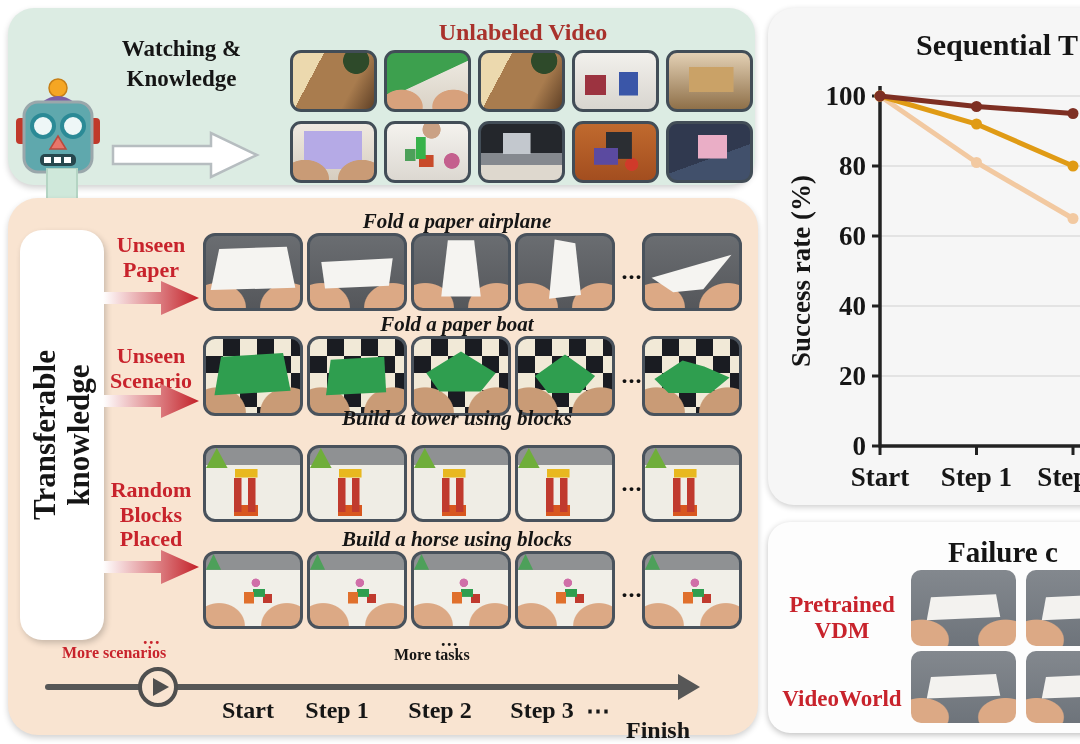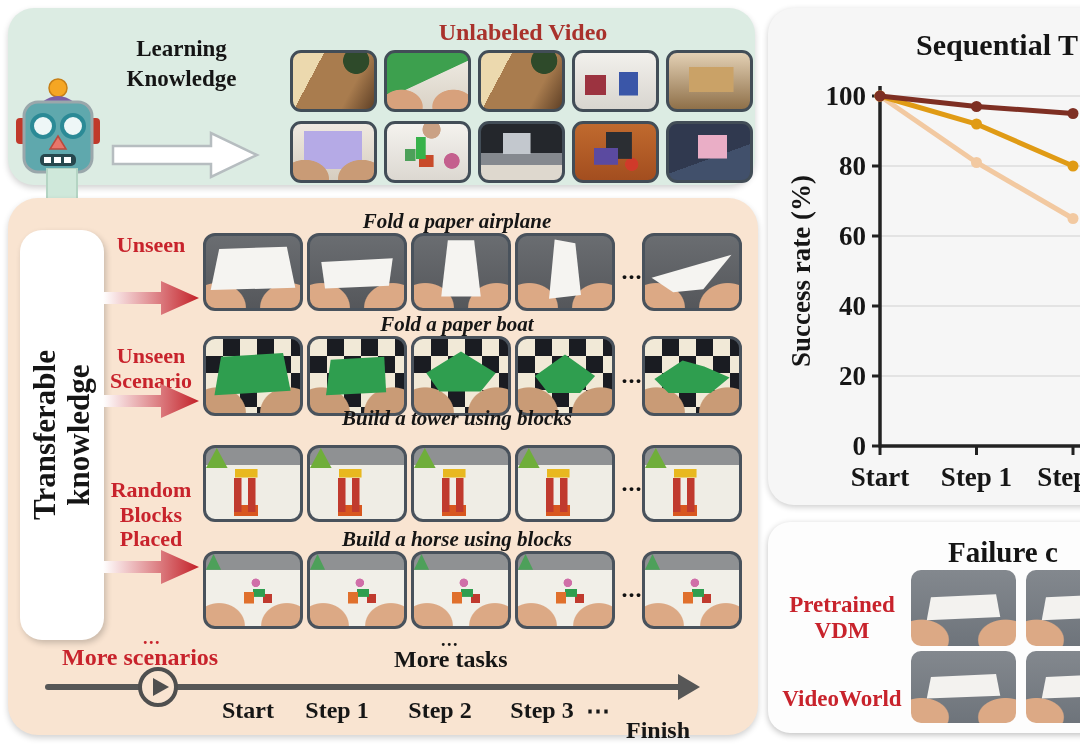--- a/index.html
+++ b/index.html
@@ -22,21 +22,21 @@
   #knowledge-text{left:96px;top:26px;width:155px;font-size:23px;line-height:1.32;}
   #unlabeled-title{left:405px;top:11px;width:220px;font-size:24px;}
   #transfer-box{left:20px;top:230px;width:84px;height:410px;background:#ffffff;border-radius:22px;
     box-shadow:2px 3px 6px rgba(0,0,0,.2);}
   #transfer-text{top:50%;left:50%;transform:translate(-50%,-50%) rotate(-90deg);
     white-space:nowrap;font-size:31px;line-height:1.1;text-align:center;}
   .scenario-label{left:85px;width:132px;font-size:22px;line-height:1.12;text-align:center;}
   .row-title{width:540px;left:187px;font-size:21px;font-style:italic;}
   .row-dots{font-size:24px;font-weight:bold;color:#111;letter-spacing:1px;}
   .mini-dots{font-size:18px;font-weight:bold;letter-spacing:1.5px;text-align:center;width:60px;}
-  .more-label{font-size:24px;}
+  .more-label{font-size:16px;}
   .tl-label{font-size:24px;font-weight:600;color:#161616;transform:translateX(-50%);white-space:nowrap;}
   
   #video-grid{left:282px;top:42px;width:463px;height:133px;display:grid;
     grid-template-columns:repeat(5,87px);grid-template-rows:62px 62px;gap:9px 7px;}
   .vthumb{border:3px solid #424d57;border-radius:11px;box-sizing:border-box;}
   .v0,.v2{background:radial-gradient(circle at 78% 14%,#2e4a2a 0 16%,transparent 17%),
     linear-gradient(118deg,#ecd9ae 0 28%,#a97c4e 28% 70%,#5f4026 100%);}
   .v1{background:radial-gradient(ellipse at 18% 96%,#d7a17c 0 22%,transparent 23%),
     radial-gradient(ellipse at 82% 96%,#d7a17c 0 22%,transparent 23%),
     linear-gradient(155deg,#3da04e 18% 48%,transparent 49%),linear-gradient(#f0ece4,#d9d2c6);}
@@ -139,21 +139,21 @@
     <rect x="8" y="24" width="68" height="70" rx="14" fill="#5fa8ad" stroke="#9aa7ab" stroke-width="3"></rect>
     <circle cx="27" cy="48" r="11" fill="#eef7f7" stroke="#2b8a96" stroke-width="4"></circle>
     <circle cx="57" cy="48" r="11" fill="#eef7f7" stroke="#2b8a96" stroke-width="4"></circle>
     <path d="M42 58 l8 13 h-16 z" fill="#e8766a" stroke="#b84a3e" stroke-width="1.5"></path>
     <rect x="24" y="76" width="36" height="12" rx="5" fill="#27484e"></rect>
     <rect x="28" y="79" width="7" height="6" fill="#ffffff"></rect>
       <rect x="38" y="79" width="7" height="6" fill="#ffffff"></rect>
     <rect x="48" y="79" width="7" height="6" fill="#ffffff"></rect>
   </svg>
   <div class="abs ctr blk" id="knowledge-text">
-    <div>Learning</div>
+    <div>Watching &amp;</div>
     <div>Knowledge</div>
   </div>
   <svg class="abs" style="left:103px;top:122px" width="150" height="50" viewBox="0 0 150 50">
     <polygon points="2,16 100,16 100,3 146,25 100,47 100,34 2,34" fill="#ffffff" stroke="#b6bdc0" stroke-width="2.5"></polygon>
   </svg>
   <div class="abs ctr dkred" id="unlabeled-title">Unlabeled Video</div>
   <div class="abs" id="video-grid">
       <div class="vthumb v0"></div>
       <div class="vthumb v1"></div>
       <div class="vthumb v2"></div>
@@ -175,20 +175,21 @@
 
 <div id="transfer-box" class="abs">
   <div class="abs blk" id="transfer-text">
     <div>Transferable</div>
     <div>knowledge</div>
   </div>
 </div>
 
 <div class="abs scenario-label red" style="top:233px">
   <div>Unseen</div>
+  <div>Paper</div>
 </div>
 <div class="abs scenario-label red" style="top:344px">
   <div>Unseen</div>
   <div>Scenario</div>
 </div>
 <div class="abs scenario-label red" style="top:478px">
   <div>Random</div>
   <div>Blocks</div>
   <div>Placed</div>
 </div>

